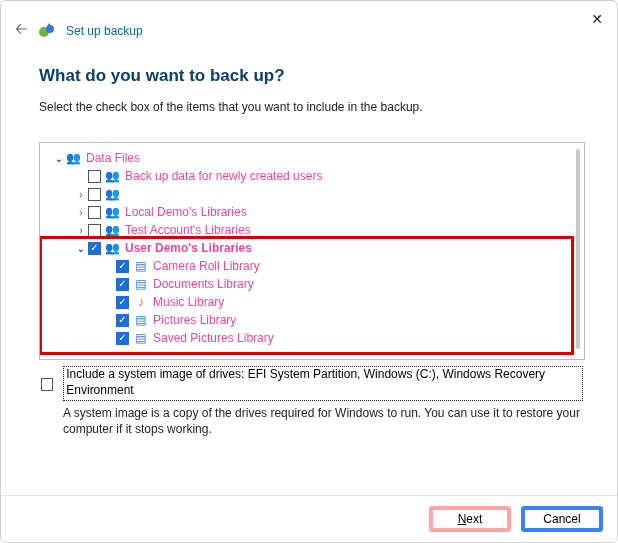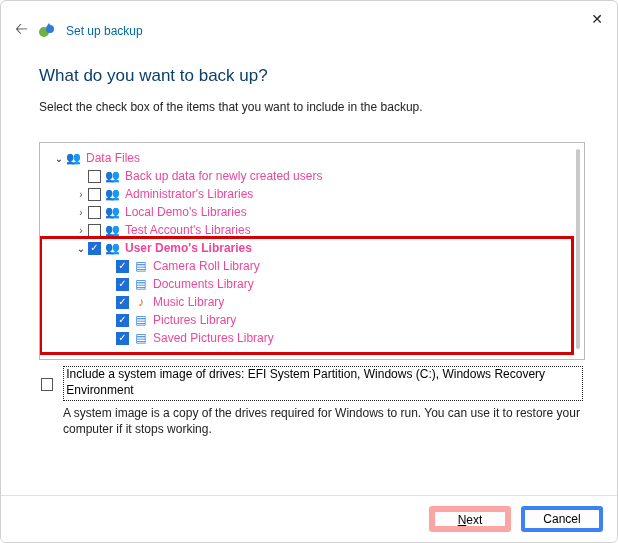--- a/index.html
+++ b/index.html
@@ -40,21 +40,21 @@
   .header-title {
     font-size: 12px;
     color: #0369a1;
   }
   .content {
     padding: 22px 32px 0 38px;
   }
   .heading {
     color: #0a3f6b;
     font-size: 17px;
-    font-weight: 400;
+    font-weight: 700;
     margin: 0 0 14px 0;
   }
   .instructions {
     font-size: 12px;
     color: #222;
     margin: 0 0 28px 0;
   }
   .tree-container {
     border: 1px solid #bbb;
     height: 218px;
@@ -157,21 +157,21 @@
   .btn {
     min-width:82px;
     height:26px;
     font-size:12px;
     border:4px solid #3b82f6;
     background:#fdfdfd;
     border-radius:3px;
     cursor:default;
   }
   .btn.primary {
-    border:6px solid #fca5a5;
+    border:4px solid #fca5a5;
     padding-left:6px;
   }
   .btn .accel { text-decoration: underline; }
 </style>
 </head>
 <body>
 
 <button class="close-btn">
   <span>✕</span>
 </button>
@@ -205,21 +205,20 @@
       <span class="expander"></span>
       <span class="chk"></span>
       <span class="people-icon">👥</span>
       <span class="label">Back up data for newly created users</span>
     </div>
 
     <div class="node lvl1">
       <span class="expander">›</span>
       <span class="chk"></span>
       <span class="people-icon">👥</span>
-      <span class="label">Administrator's Libraries</span>
     </div>
 
     <div class="node lvl1">
       <span class="expander">›</span>
       <span class="chk"></span>
       <span class="people-icon">👥</span>
       <span class="label">Local Demo's Libraries</span>
     </div>
 
     <div class="node lvl1">

